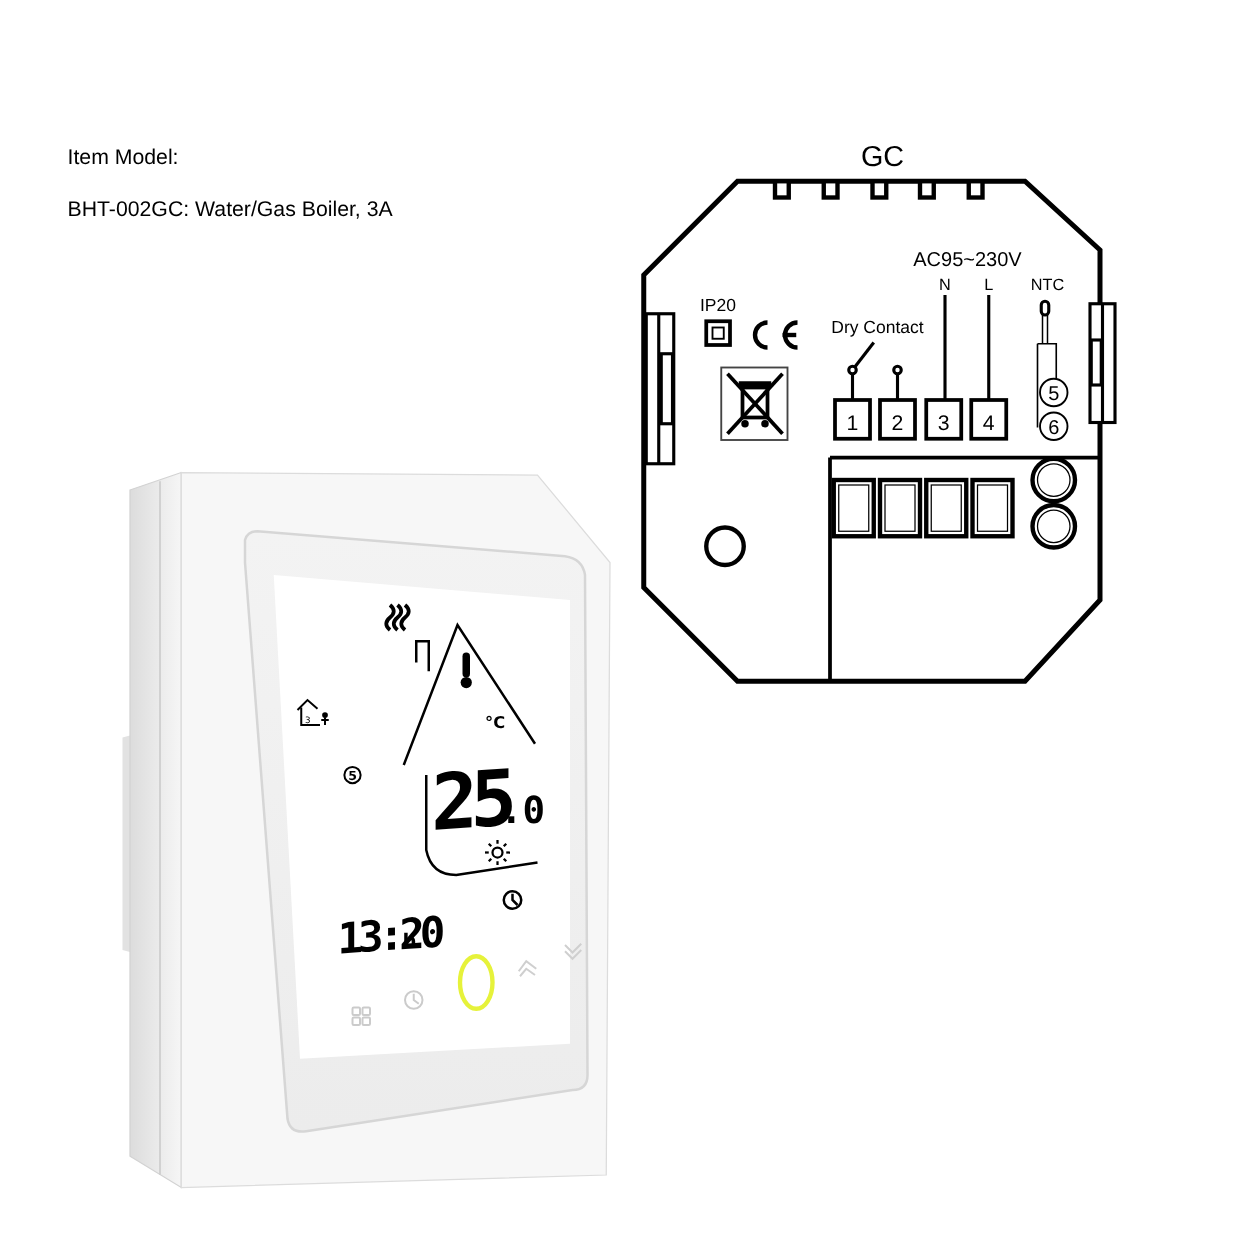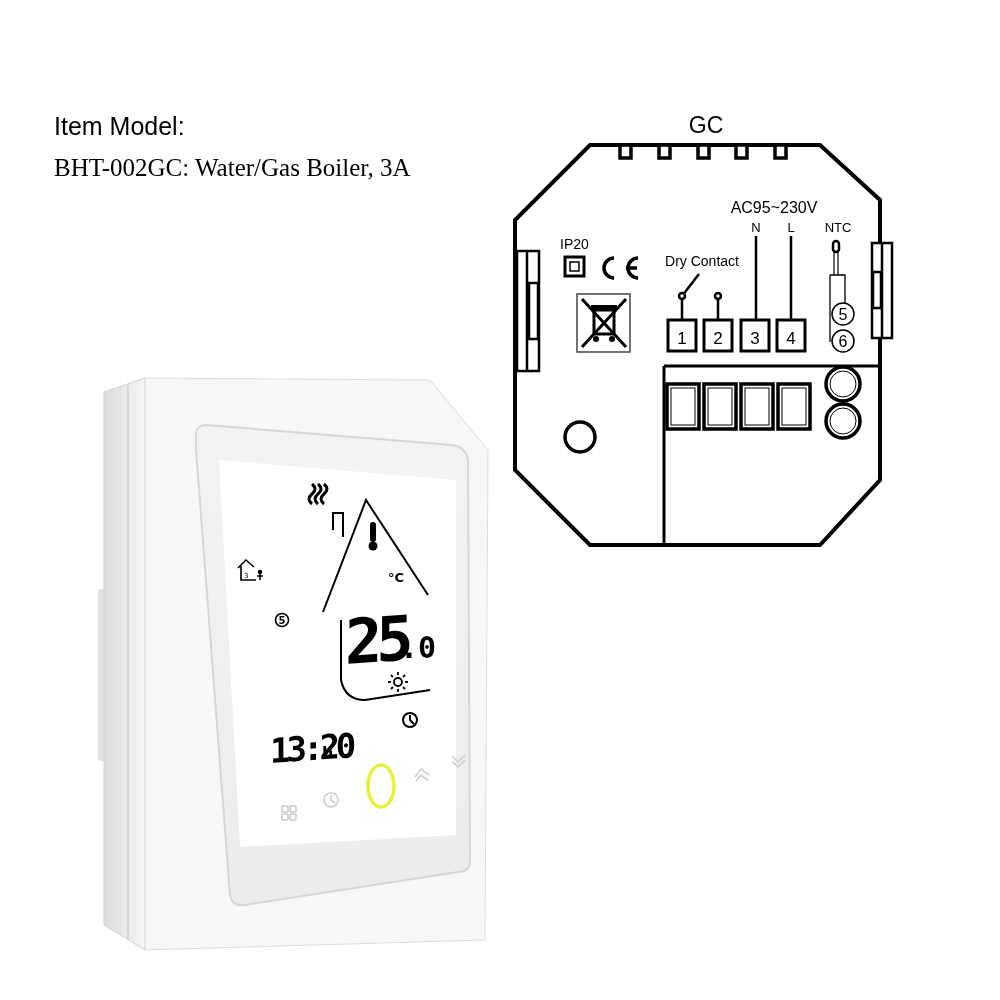--- a/index.html
+++ b/index.html
@@ -1,20 +1,20 @@
 <!DOCTYPE html>
 <html><head>
 <meta charset="utf-8">
 <style>
   html, body { margin: 0; padding: 0; background: #ffffff; }
   body { width: 1000px; height: 1000px; position: relative; overflow: hidden;
          font-family: "Liberation Sans", sans-serif; color: #000; }
-  .title-line { position: absolute; left: 54px; font-size: 25px; line-height: 30px; white-space: nowrap; }
+  .title-line { position: absolute; left: 54px; font-size: 17px; line-height: 30px; white-space: nowrap; }
   #title1 { top: 111px; }
-  #title2 { top: 153px; font-family: Liberation Serif, serif; }
+  #title2 { top: 153px; }
   svg { position: absolute; left: 0; top: 0; }
   .lbl { font-family: "Liberation Sans", sans-serif; fill: #000; }
 </style>
 </head>
 <body>
 
 <div id="title1" class="title-line">Item Model:</div>
 <div id="title2" class="title-line">BHT-002GC: Water/Gas Boiler, 3A</div>
 
 <svg width="1000" height="1000" viewBox="0 0 1000 1000">

